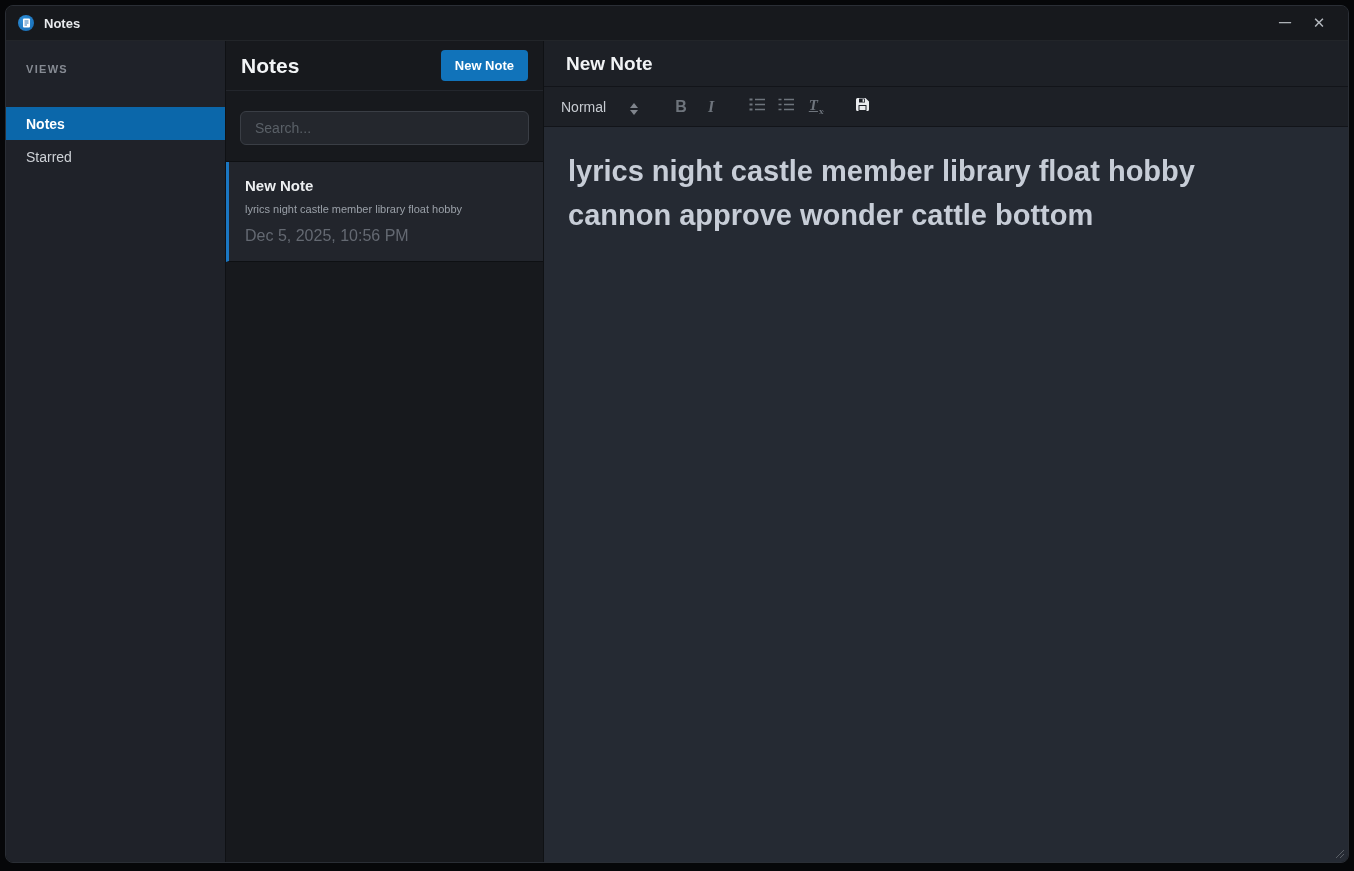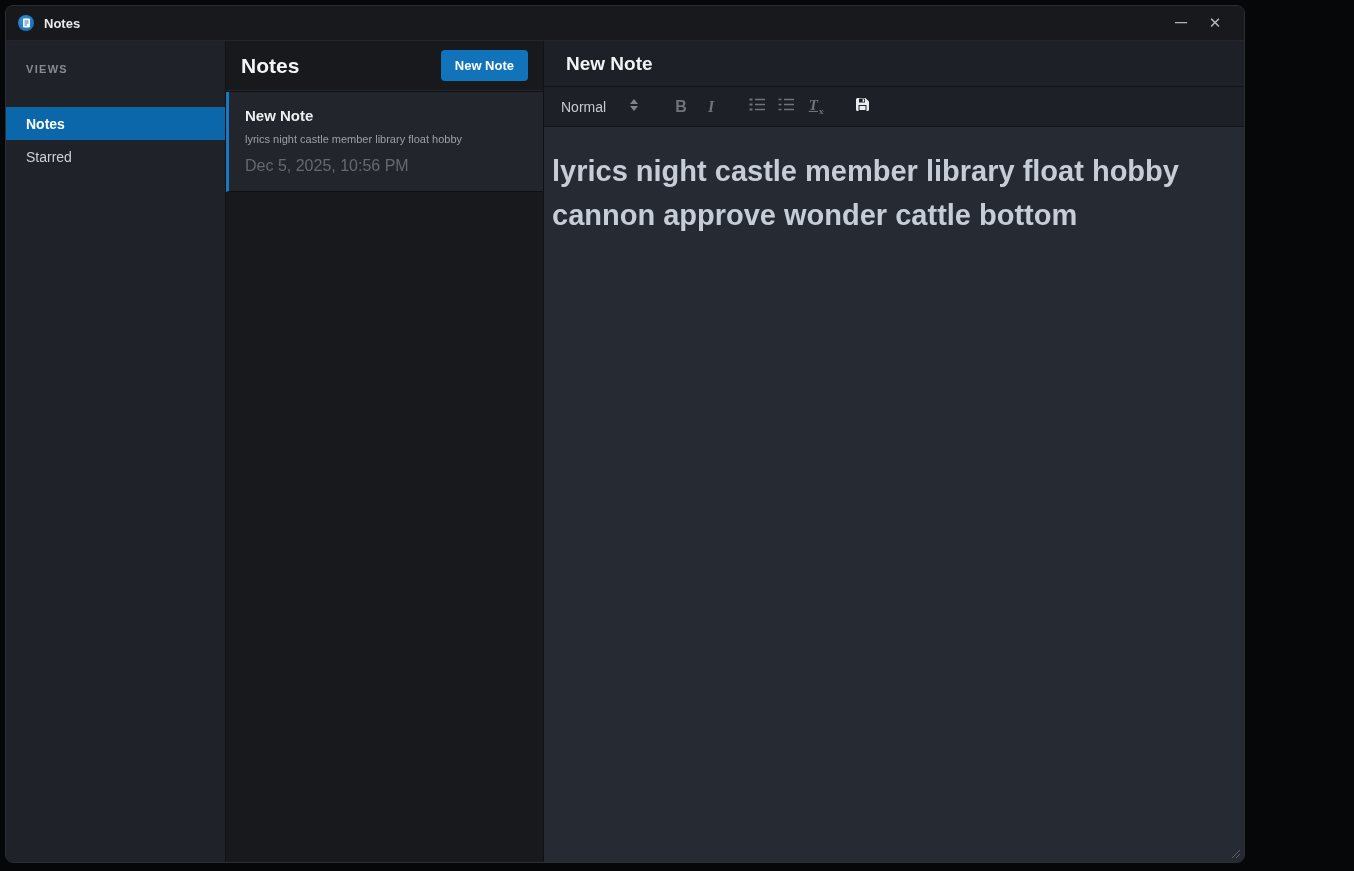--- a/index.html
+++ b/index.html
@@ -1,20 +1,20 @@
 <!DOCTYPE html>
 <html><head>
 <meta charset="utf-8">
 <style>
   * { margin: 0; padding: 0; box-sizing: border-box; }
   html, body { width: 1354px; height: 871px; background: #060709; overflow: hidden;
     font-family: "Liberation Sans", sans-serif; }
 
   .window {
-    position: absolute; left: 5px; top: 5px; width: 1240px; height: 858px;
+    position: absolute; left: 5px; top: 5px; width: 1344px; height: 858px;
     background: #17191d; border: 1px solid #2a2e35; border-radius: 8px;
     display: flex; flex-direction: column; overflow: hidden;
   }
 
   
   .titlebar {
     height: 35px; flex: 0 0 35px; display: flex; align-items: center;
     padding: 0 12px; background: #17191d; border-bottom: 1px solid #222529;
   }
   .app-icon {
@@ -85,41 +85,41 @@
   .editor-panel { flex: 1; display: flex; flex-direction: column; background: #252a33; min-width: 0; }
   .editor-header {
     height: 46px; flex: 0 0 46px; display: flex; align-items: center;
     padding: 0 22px; background: #1d2026; border-bottom: 1px solid #121419;
   }
   .editor-title { font-size: 19px; font-weight: bold; color: #f1f3f5; }
   .toolbar {
     height: 40px; flex: 0 0 40px; display: flex; align-items: center;
     padding: 0 17px; background: #1d2026; border-bottom: 1px solid #121419;
   }
-  .format-select { display: flex; align-items: flex-start; cursor: pointer; }
+  .format-select { display: flex; align-items: flex-end; cursor: pointer; }
   .format-label { font-size: 14px; color: #c7cbd1; }
   .updown-icon { margin-left: 24px; display: flex; flex-direction: column; gap: 2px; align-items: center; }
   .updown-icon span { width: 0; height: 0; border-left: 4px solid transparent;
     border-right: 4px solid transparent; display: block; }
   .updown-icon .up { border-bottom: 5px solid #80858d; }
   .updown-icon .down { border-top: 5px solid #80858d; }
   .tb-btn {
     min-width: 22px; height: 24px; display: flex; align-items: center; justify-content: center;
     color: #6e747c; cursor: pointer; user-select: none;
   }
   .tb-bold { margin-left: 32px; font-size: 16px; font-weight: bold; }
   .tb-italic { margin-left: 8px; font-size: 16px; font-weight: bold; font-style: italic;
     font-family: "Liberation Serif", serif; }
   .tb-ol { margin-left: 24px; }
   .tb-ul { margin-left: 7px; }
   .tb-clear { margin-left: 8px; font-size: 15px; font-weight: bold; font-style: italic;
     font-family: "Liberation Serif", serif; text-decoration: underline; }
   .tb-clear sub { font-size: 9px; font-style: normal; margin-left: 1px; }
   .tb-save { margin-left: 24px; color: #e9ebee; }
-  .editor-content { flex: 1; padding: 23px 8px; position: relative; overflow: hidden; }
+  .editor-content { flex: 1; padding: 23px 24px; position: relative; overflow: hidden; }
   .editor-h1 {
     font-size: 29px; font-weight: bold; color: #c7cdd7; line-height: 1.5; max-width: 680px;
   }
   .resize-grip { position: absolute; right: 3px; bottom: 3px; width: 14px; height: 14px; }
 </style>
 </head>
 <body>
 
 <div class="window">
 
@@ -143,20 +143,23 @@
     <div class="sidebar">
       <div class="views-label">VIEWS</div>
       <div class="sb-item selected">Notes</div>
       <div class="sb-item">Starred</div>
     </div>
 
     <div class="list-panel">
       <div class="list-header">
         <span class="list-title">Notes</span>
         <button class="new-note-btn">New Note</button>
+      </div>
+      <div class="search-row">
+        <input class="search-input" type="text" placeholder="Search..." style="">
       </div>
       <div class="note-list">
         <div class="note-item">
           <div class="note-item-title">New Note</div>
           <div class="note-item-preview">lyrics night castle member library float hobby</div>
           <div class="note-item-date">Dec 5, 2025, 10:56 PM</div>
         </div>
       </div>
     </div>
 

